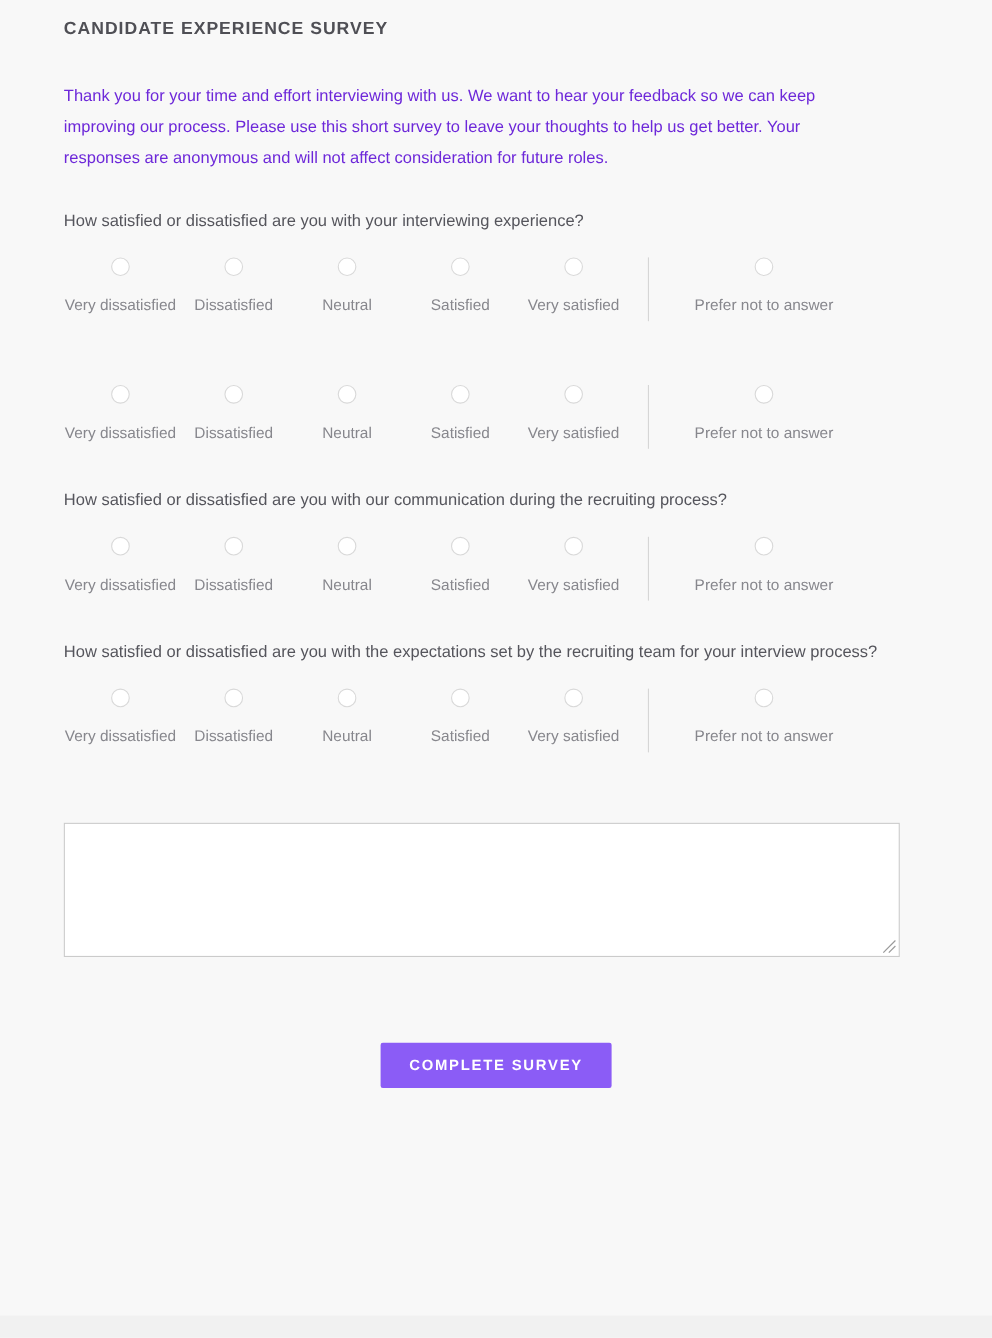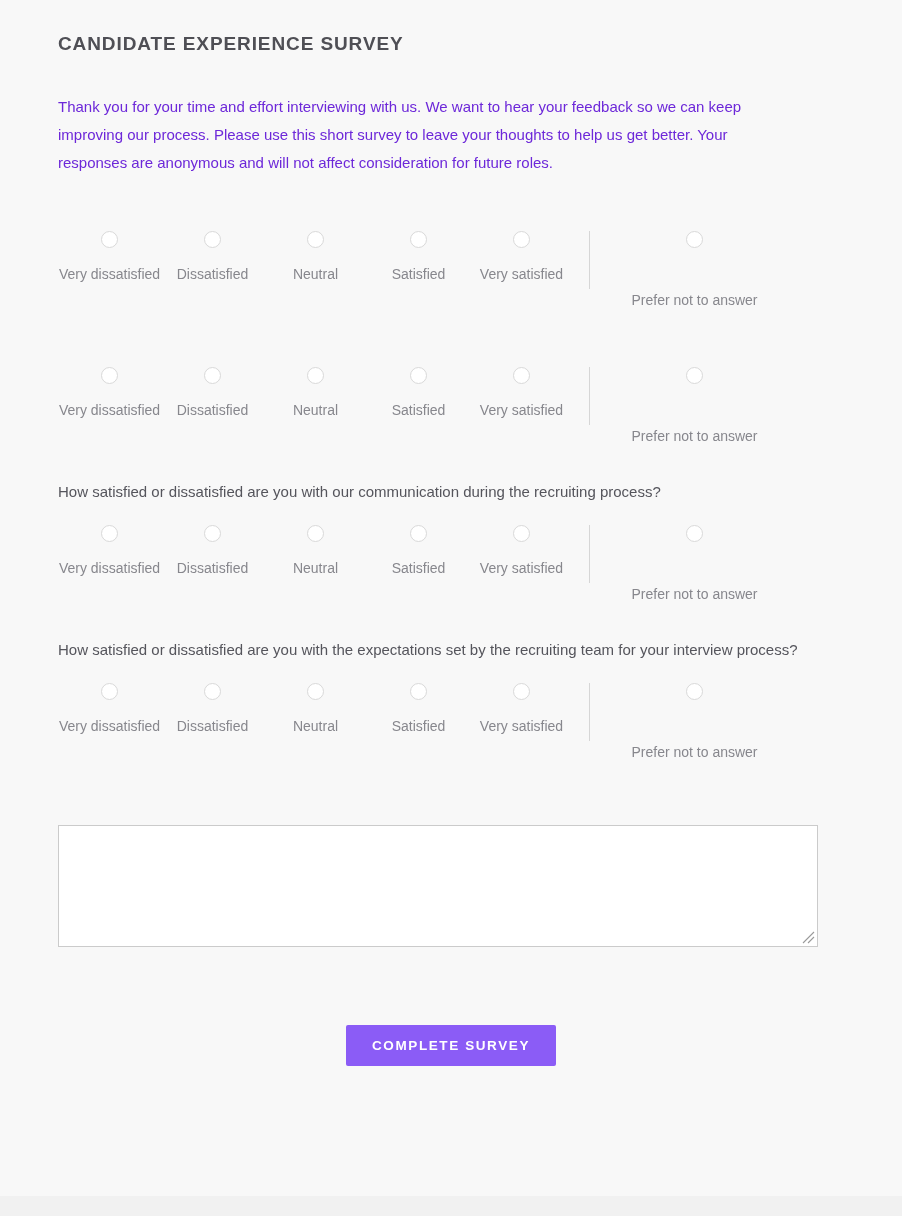--- a/index.html
+++ b/index.html
@@ -37,22 +37,22 @@
     position: absolute;
     left: 0;
     top: 1196px;
     width: 902px;
     height: 20px;
     background: #f1f1f1;
   }
 
   .survey-title {
     margin: 0;
-    padding-top: 33px;
-    font-size: 19px;
+    padding-top: 18px;
+    font-size: 16px;
     font-weight: bold;
     letter-spacing: 0.9px;
     color: #4f4f55;
     text-transform: uppercase;
   }
 
   .survey-intro {
     margin: 0;
     padding-top: 38px;
     width: 730px;
@@ -87,21 +87,20 @@
     align-items: center;
     text-align: center;
   }
 
   .option-scale {
     width: 103px;
   }
 
   .option-optout {
     width: 175px;
-    gap: 26px;
   }
 
   .option-divider {
     flex: 0 0 auto;
     width: 1px;
     height: 58px;
     background: #d6d6d6;
     margin: 0 17px 0 16px;
     align-self: flex-start;
   }
@@ -192,20 +191,21 @@
 
 <div class="page">
 
   <div class="survey-card">
 
     <h1 class="survey-title">CANDIDATE EXPERIENCE SURVEY</h1>
 
     <p class="survey-intro">Thank you for your time and effort interviewing with us. We want to hear your feedback so we can keep improving our process. Please use this short survey to leave your thoughts to help us get better. Your responses are anonymous and will not affect consideration for future roles.</p>
 
     <div class="question-block">
+      <div class="question-text">How satisfied or dissatisfied are you with your interviewing experience?</div>
       <div class="options-row">
         <div class="option option-scale">
           <span class="radio-circle"></span>
           <span class="option-label">Very dissatisfied</span>
         </div>
         <div class="option option-scale">
           <span class="radio-circle"></span>
           <span class="option-label">Dissatisfied</span>
         </div>
         <div class="option option-scale">

